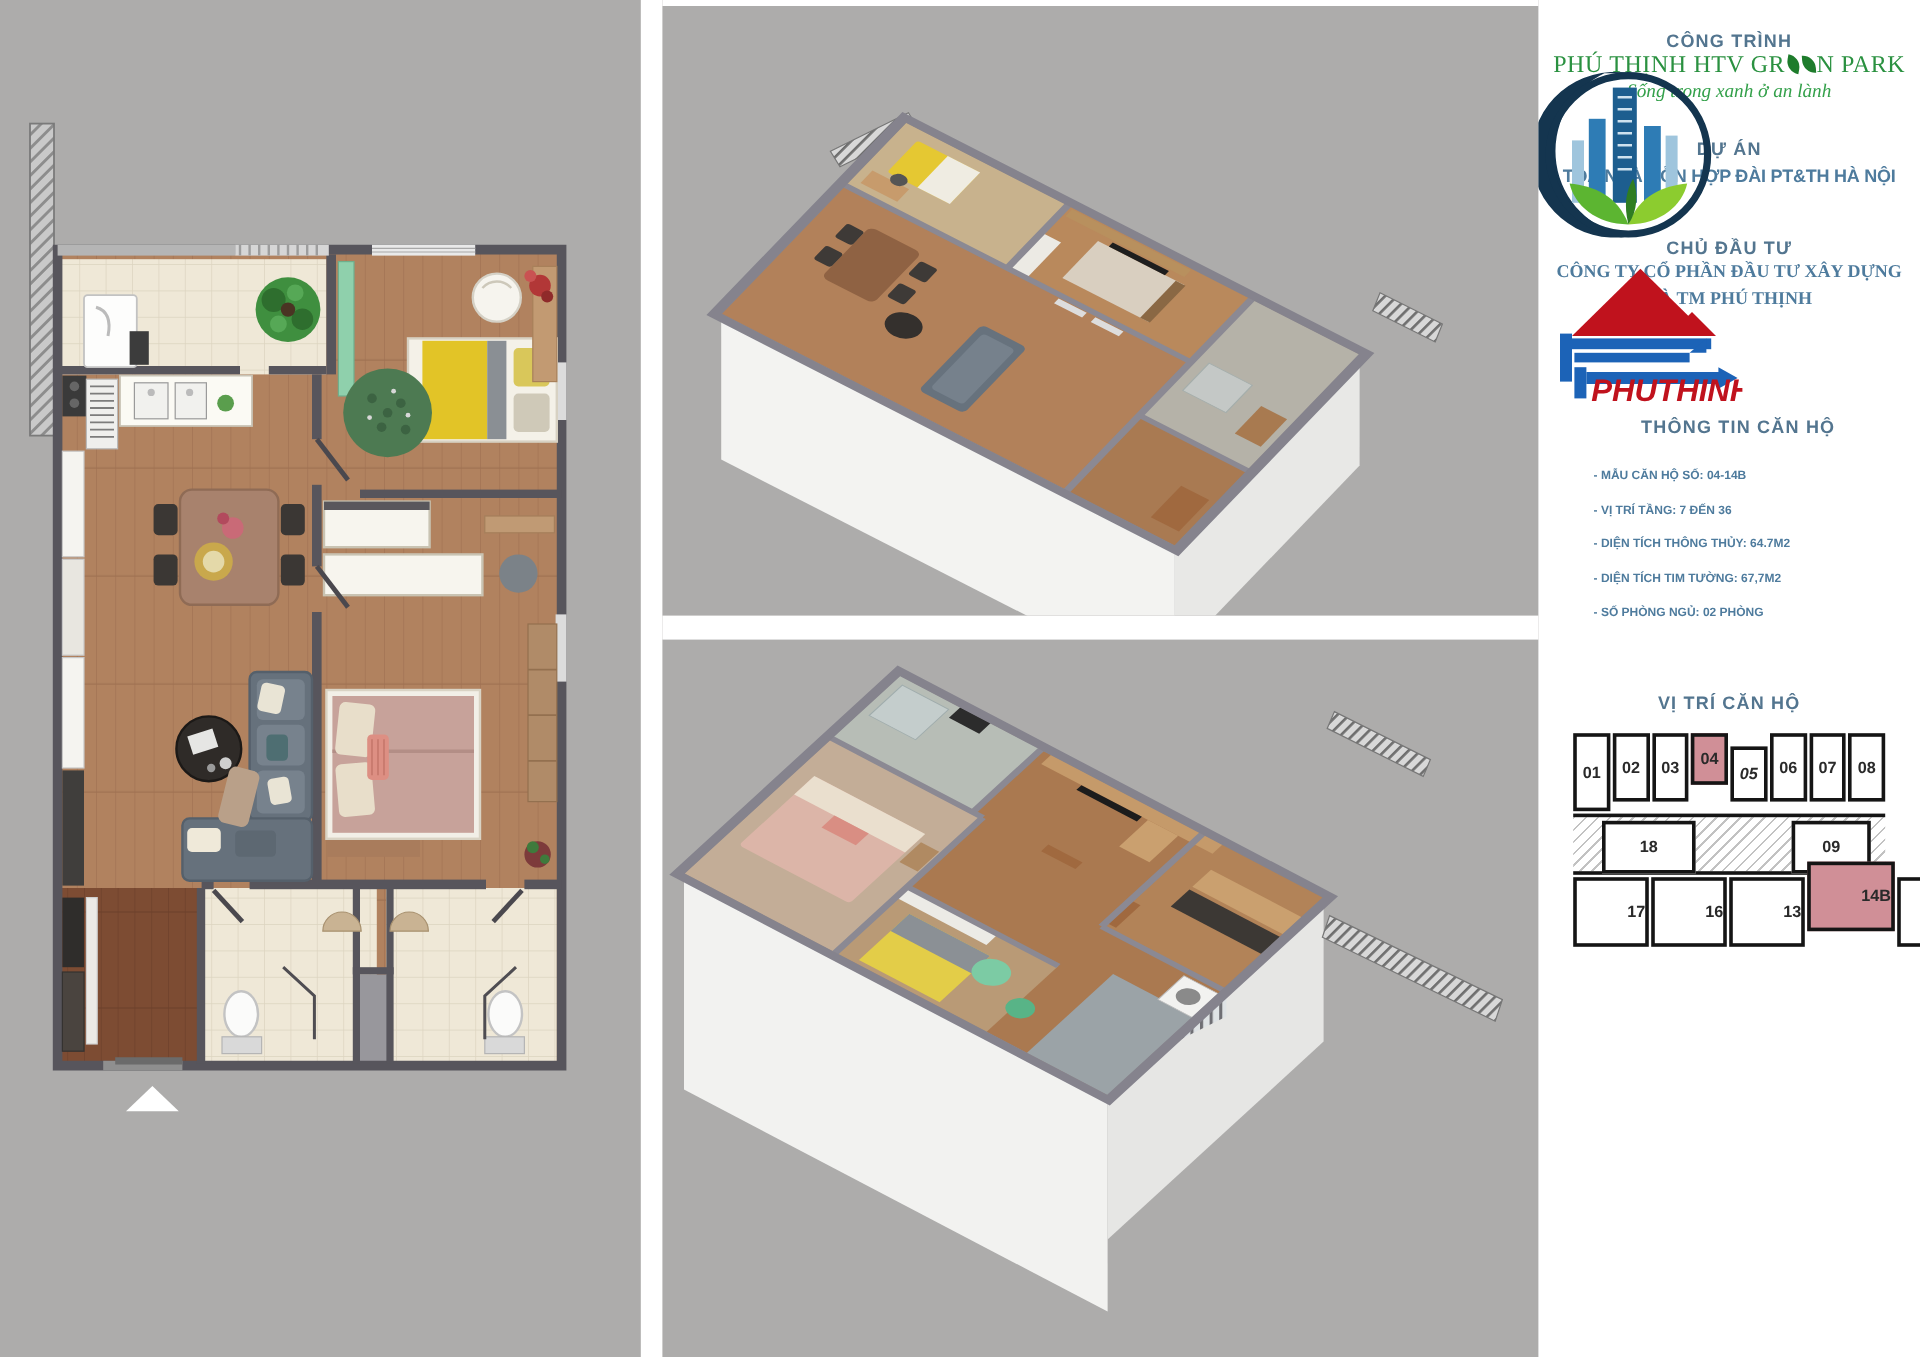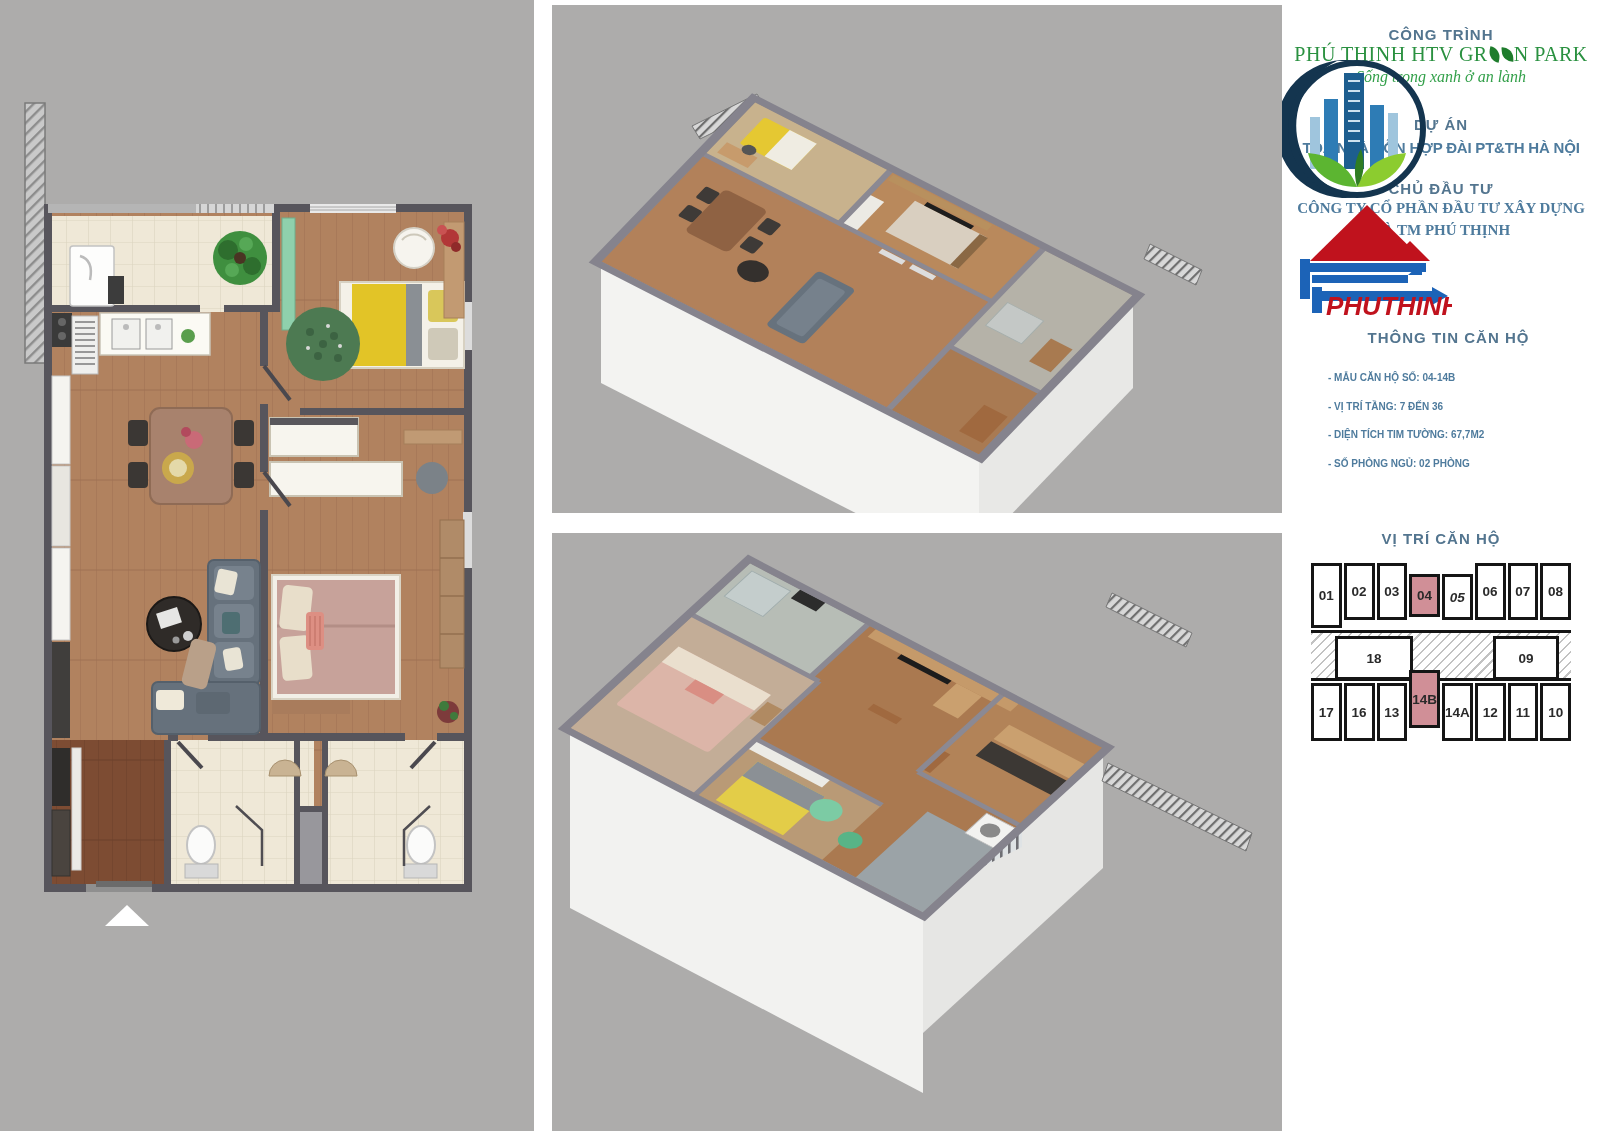--- a/index.html
+++ b/index.html
@@ -23,42 +23,42 @@
   #brand-logo{margin:12px auto 2px;display:block;}
   #brand-name{font-family:"Liberation Serif", serif;font-size:20px;font-weight:normal;
     color:#2a9140;letter-spacing:.5px;white-space:nowrap;}
   .leaf{display:inline-block;width:11px;height:15px;background:#1e7c2c;
     border-radius:0 14px 0 14px;transform:rotate(10deg);margin:0 1px -1px 1px;}
   .leaf + .leaf{transform:rotate(-4deg);}
   #brand-tagline{font-family:"Liberation Serif", serif;font-style:italic;
     font-size:16px;color:#33a04a;margin-top:2px;}
   #project-label{margin-top:30px;}
   #project-name{font-size:15px;font-weight:bold;white-space:nowrap;margin-top:6px;letter-spacing:-.2px;}
-  #investor-label{margin-top:24px;}
+  #investor-label{margin-top:43px;}
   #investor-logo{margin:6px auto 0;display:block;}
   .company-line{font-size:15px;font-weight:bold;white-space:nowrap;line-height:22px;font-family:Liberation Serif, serif;}
   #apartment-info-title{margin-top:88px;padding-left:15px;}
   #info-list{margin:18px 0 0 46px;text-align:left;}
   .info-item{font-size:10px;font-weight:bold;color:#4e7b9d;line-height:28.5px;white-space:nowrap;}
   #unitmap-title{margin-top:52px;}
 
   
   #unit-map{width:260px;margin:16px auto 0;}
   .umap-row{display:flex;gap:2px;align-items:flex-start;}
   .ucell{
     flex:1;height:57px;background:#fff;border:3px solid #151515;box-sizing:border-box;
     display:flex;align-items:center;justify-content:center;
     font-size:13.5px;font-weight:bold;color:#2a2a2a;position:relative;z-index:2;
   }
   .ucell.hl{background:#d08f97;}
   .ucell.c01{height:65px;}
-  .ucell.c04{margin-top:11px;height:43px;}
+  .ucell.c04{margin-top:0;height:43px;}
   .ucell.c05{margin-top:11px;height:46px;font-style:italic;}
   .ucell.c14B{margin-top:-13px;height:71px;}
-  .ucell.bot{height:58px;}
+  .ucell.bot{height:58px;padding-left:42px;}
   #umap-corridor{
     position:relative;height:51px;margin:2px 0;
     border-top:3px solid #151515;border-bottom:3px solid #151515;box-sizing:border-box;
     background:repeating-linear-gradient(135deg,#c2c2c2 0 1.5px,#ffffff 1.5px 7px);
   }
   .ucell.u18{position:absolute;left:24px;top:3px;width:78px;height:44px;}
   .ucell.u09{position:absolute;right:12px;top:3px;width:66px;height:44px;}
 
   svg{position:absolute;}
   #floorplan-2d{left:0;top:0;}
@@ -410,20 +410,21 @@
     <text x="44" y="112" font-family="Liberation Sans, sans-serif" font-size="26" font-weight="bold" font-style="italic" fill="#c0121d">PHUTHINH</text>
   </svg>
 
   <div class="company-line">CÔNG TY CỔ PHẦN ĐẦU TƯ XÂY DỰNG</div>
   <div class="company-line">VÀ TM PHÚ THỊNH</div>
 
   <div class="sec-label" id="apartment-info-title">THÔNG TIN CĂN HỘ</div>
   <div id="info-list">
       <div class="info-item">- MẪU CĂN HỘ SỐ: 04-14B</div>
       <div class="info-item">- VỊ TRÍ TẦNG: 7 ĐẾN 36</div>
+      <div class="info-item">- DIỆN TÍCH THÔNG THỦY: 64.7M2</div>
       <div class="info-item">- DIỆN TÍCH TIM TƯỜNG: 67,7M2</div>
       <div class="info-item">- SỐ PHÒNG NGỦ: 02 PHÒNG</div>
     </div>
 
   <div class="sec-label" id="unitmap-title">VỊ TRÍ CĂN HỘ</div>
 
   <div id="unit-map">
     <div class="umap-row" id="umap-top">
         <div class="ucell c01">01</div>
         <div class="ucell c02">02</div>

